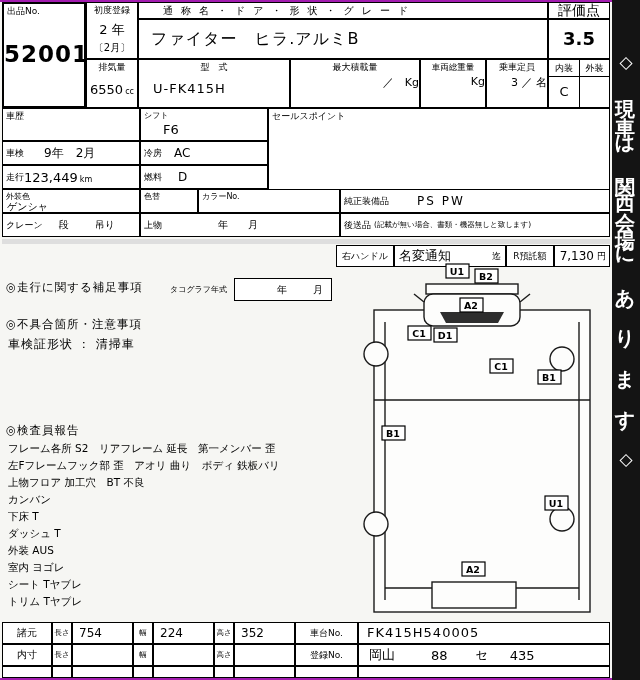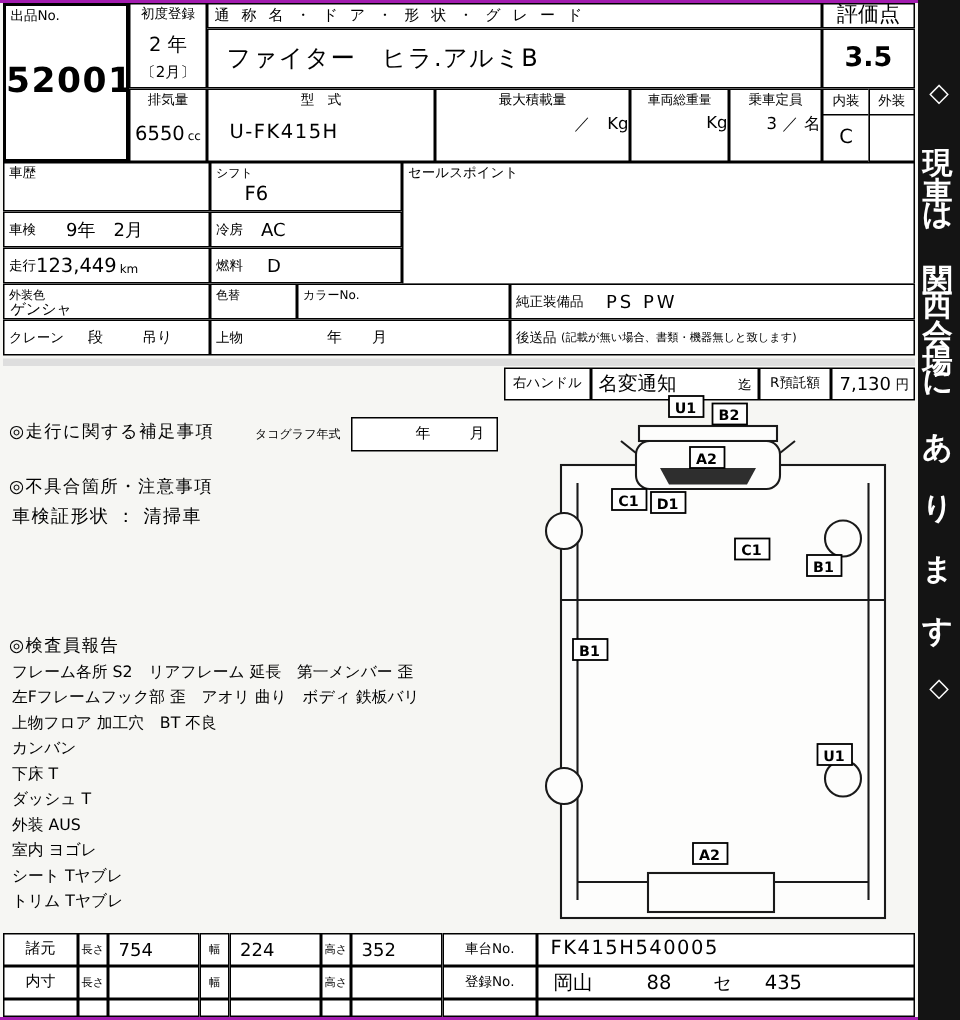--- a/index.html
+++ b/index.html
@@ -11,21 +11,21 @@
   .nob{position:absolute}
   .b2{border-width:2px}
   .lbl{font-size:9px;line-height:11px;padding:2px 0 0 3px}
   .lbl8{font-size:8px;line-height:9px;padding:2px 0 0 3px}
   .hdr{font-size:9px;text-align:center;padding-top:2px;line-height:11px}
   .exnum{font-size:23px;font-weight:bold;text-align:right;margin-top:24px;letter-spacing:1px}
   .frv{font-size:13px;text-align:center;margin-top:5px}
   .frm{font-size:10px;text-align:center;margin-top:2px}
   .dispv{display:flex;justify-content:center;align-items:baseline;margin-top:9px;gap:2px;font-size:13px}
   .unit8{font-size:8px}
-  .namehdr{font-size:10px;letter-spacing:8px;padding-left:4px;line-height:15px;white-space:nowrap}
+  .namehdr{font-size:10px;letter-spacing:8px;padding-left:24px;line-height:15px;white-space:nowrap}
   .namev{font-size:16px;padding-left:12px;line-height:37px;letter-spacing:1px;white-space:nowrap}
   .scorev{font-size:18px;font-weight:bold;text-align:center;line-height:37px}
   .modelv{font-size:13px;padding-left:14px;margin-top:8px;letter-spacing:1px}
   .cval{font-size:11px;text-align:right;margin-top:2px}
   .gval{font-size:13px;text-align:center;line-height:30px}
   .flexrow{display:flex;align-items:center}
   .lbl-i{font-size:9px;padding-left:3px;flex:none}
   .v10{font-size:10px}
   .v12{font-size:12px}
   .v13{font-size:13px}
@@ -155,21 +155,21 @@
     <div class="colorv">ゲンシャ</div>
   </div>
   <div class="cell" style="left:140px;top:189px;width:58px;height:24px">
     <div class="lbl8">色替</div>
   </div>
   <div class="cell" style="left:198px;top:189px;width:142px;height:24px">
     <div class="lbl8">カラーNo.</div>
   </div>
   <div class="cell flexrow" style="left:340px;top:189px;width:270px;height:24px">
     <span class="lbl-i">純正装備品</span>
-    <span class="v12" style="margin-left:15px;letter-spacing:2px">PS PW</span>
+    <span class="v12" style="margin-left:28px;letter-spacing:2px">PS PW</span>
   </div>
 
   <div class="cell flexrow" style="left:2px;top:213px;width:138px;height:24px">
     <span class="lbl-i">クレーン</span>
     <span class="v10" style="margin-left:16px">段</span>
     <span class="v10" style="margin-left:26px">吊り</span>
   </div>
   <div class="cell flexrow" style="left:140px;top:213px;width:200px;height:24px">
     <span class="lbl-i">上物</span>
     <span class="v10" style="margin-left:56px">年</span>

